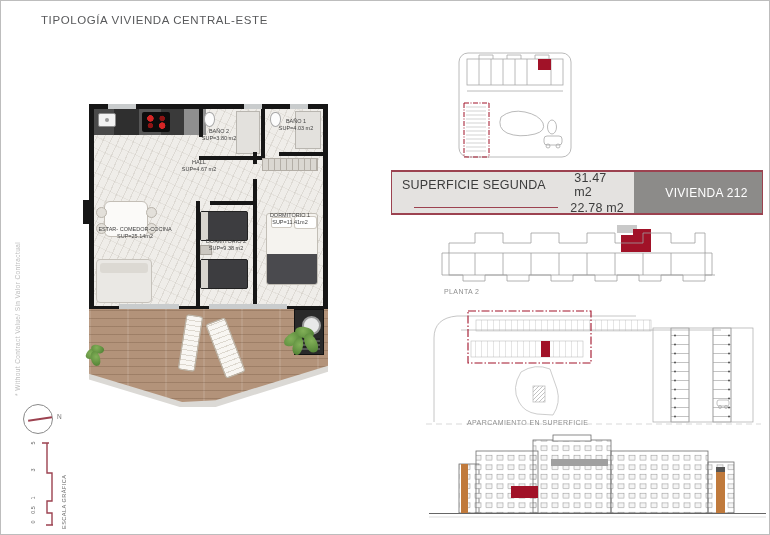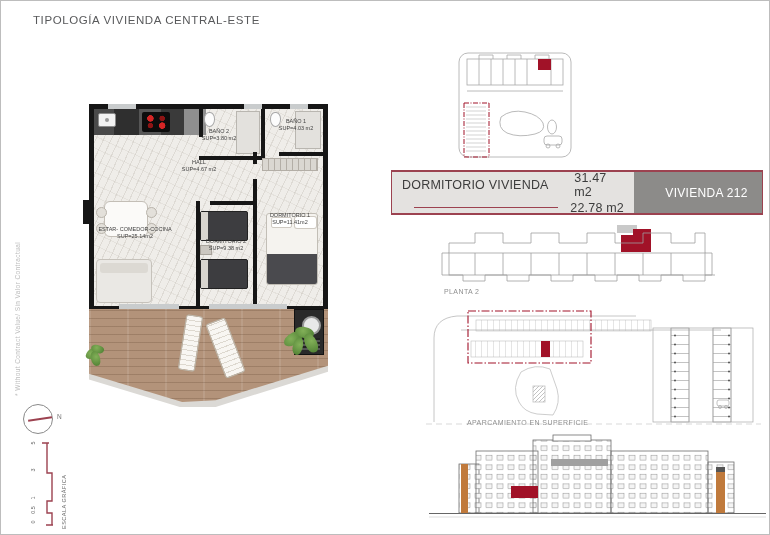--- a/index.html
+++ b/index.html
@@ -2,21 +2,21 @@
 <html style="--accent-red: #A11228; --maroon: #9C4250; --table-left-bg: #E4E2E0; --table-right-bg: #8C8B89; --title-gray: #58595B;"><head>
 <meta charset="utf-8">
 <style>
   :root{
     --accent-red:#A11228; --maroon:#9C4250; --table-left-bg:#E4E2E0;
     --table-right-bg:#8C8B89; --title-gray:#58595B;
   }
   *{box-sizing:border-box;margin:0;padding:0;}
   body{background:#fff;font-family:"Liberation Sans",sans-serif;}
   .page{position:relative;width:770px;height:535px;background:#fff;border:1px solid #bdbdbd;overflow:hidden;}
-  .title{position:absolute;left:32px;top:13px;font-size:11.5px;letter-spacing:.6px;color:var(--title-gray);}
+  .title{position:absolute;left:40px;top:13px;font-size:11.5px;letter-spacing:.6px;color:var(--title-gray);}
   .side-note{position:absolute;left:13px;top:183px;height:212px;writing-mode:vertical-rl;transform:rotate(180deg);
     font-size:6.5px;color:#bcbcbc;letter-spacing:.4px;white-space:nowrap;}
 
   
   .floorplan{position:absolute;left:88px;top:103px;width:239px;height:303px;}
   .interior{position:absolute;left:0;top:0;width:239px;height:207px;border:5px solid #161616;
     background:#efede9;
     background-image:repeating-linear-gradient(115deg,rgba(190,184,175,.35) 0 1px,transparent 1px 7px),
                      repeating-linear-gradient(25deg,rgba(205,200,192,.3) 0 1px,transparent 1px 11px);}
   .wall{position:absolute;background:#161616;}
@@ -198,21 +198,21 @@
         <circle cx="105" cy="101" r="2"></circle>
     </g>
     <path d="M11,58 v54 M11,58 h25 M36,58 v54 M11,112 h25" fill="none" class="stroke-accent" stroke-width="1" stroke-dasharray="5 1.5 1 1.5"></path>
     <path d="M13,62h20 M13,66h20 M13,70h20 M13,74h20 M13,78h20 M13,82h20 M13,86h20 M13,90h20 M13,94h20 M13,98h20 M13,102h20 M13,106h20" stroke="#b5b5b5" stroke-width="0.6"></path>
     <rect x="85" y="14" width="13" height="11" class="fill-accent"></rect>
   </svg>
 
   <div class="summary">
     <div class="sum-left">
       <div class="sum-row">
-        <span class="sum-label">DORMITORIO VIVIENDA</span>
+        <span class="sum-label">SUPERFICIE SEGUNDA</span>
         <span class="sum-line"></span>
         <span class="sum-value">31.47 m2</span>
       </div>
       <div class="sum-row">
         <span class="sum-line"></span>
         <span class="sum-value">22.78 m2</span>
       </div>
     </div>
     <div class="sum-right">
       <div>VIVIENDA 212</div>

